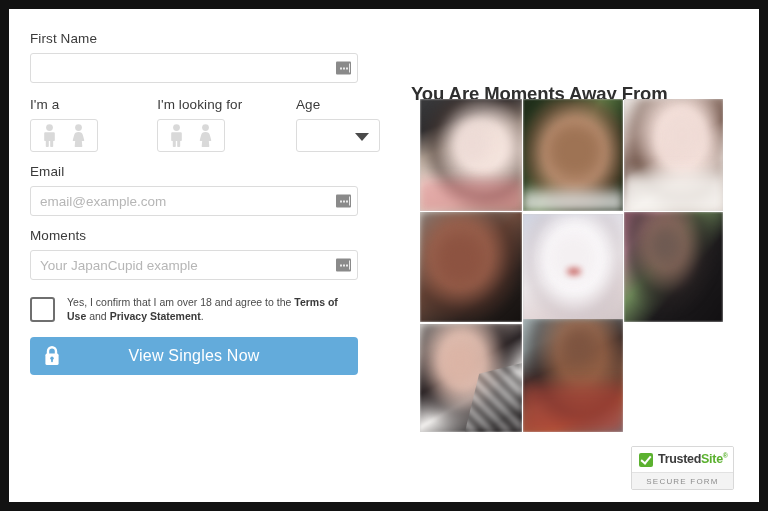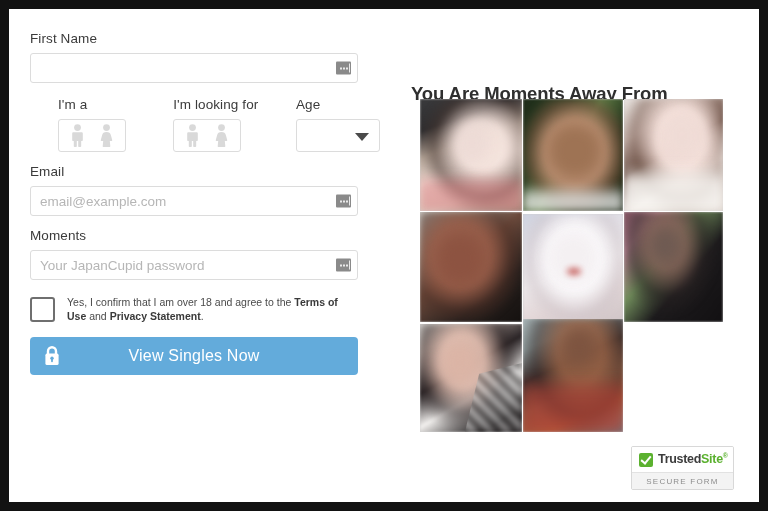--- a/index.html
+++ b/index.html
@@ -94,21 +94,21 @@
 
   .row-gap { height: 12px; }
 
   
   .triple-row {
     display: flex;
     align-items: flex-end;
     margin-top: 14px;
   }
   .triple-col { margin-right: 0; }
-  .col-ima { width: 104px; margin-left: 28px; }
+  .col-ima { width: 104px; }
   .col-looking { width: 140px; margin-left: 24px; }
   .col-age { width: 84px; }
 
   .gender-box {
     width: 68px;
     height: 33px;
     border: 1px solid #dcdcdc;
     border-radius: 3px;
     display: flex;
     align-items: center;
@@ -364,21 +364,21 @@
             <i></i>
             <i></i>
             <span class="bar"></span>
         </span>
       </div>
 
       <div class="row-gap"></div>
 
       <div class="field-label">Moments</div>
       <div class="text-input">
-        <span class="val">Your JapanCupid password</span>
+        <span class="val">Your JapanCupid example</span>
         <span class="adorn">
           <i></i>
             <i></i>
             <i></i>
             <span class="bar"></span>
         </span>
       </div>
 
       <div class="terms-row">
         <div class="checkbox"></div>

